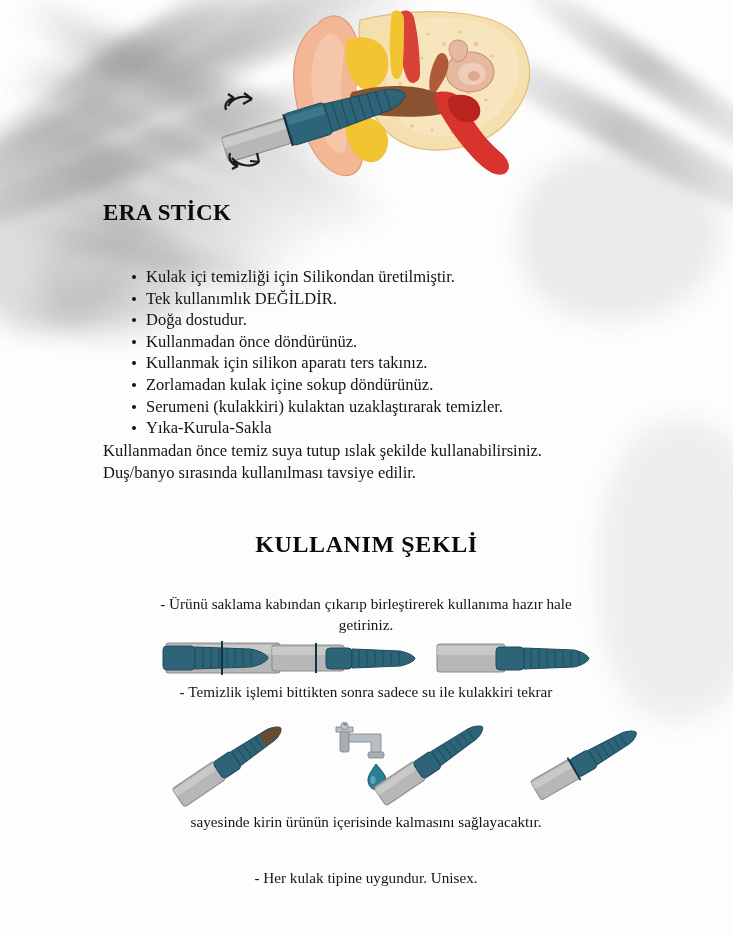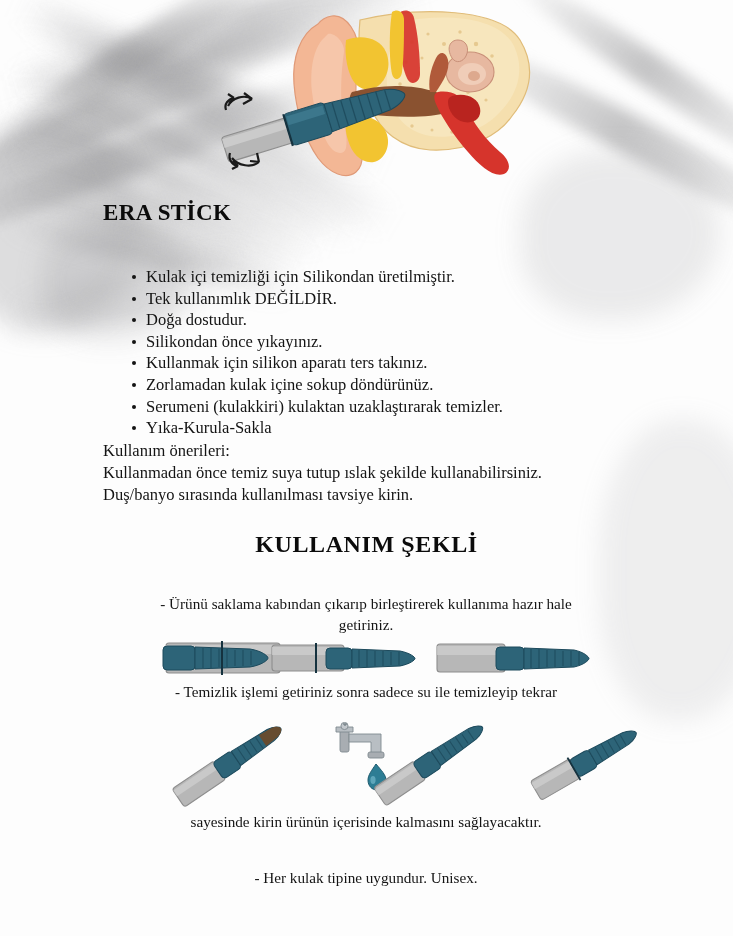--- a/index.html
+++ b/index.html
@@ -267,31 +267,30 @@
   </svg>
 
   <div class="content">
 
     <div class="product-title">ERA STİCK</div>
 
     <ul class="feature-list">
       <li>Kulak içi temizliği için Silikondan üretilmiştir.</li>
       <li>Tek kullanımlık DEĞİLDİR.</li>
       <li> Doğa dostudur.</li>
-      <li>Silikondan önce yıkayınız.</li>
+      <li>Kullanmadan önce döndürünüz.</li>
       <li>Kullanmak için silikon aparatı ters takınız.</li>
       <li>Zorlamadan kulak içine sokup döndürünüz.</li>
       <li>Serumeni (kulakkiri) kulaktan uzaklaştırarak temizler.</li>
       <li>Yıka-Kurula-Sakla</li>
     </ul>
 
     <div class="usage-notes">
-      <p>Kullanım önerileri:</p>
       <p>Kullanmadan önce temiz suya tutup ıslak şekilde kullanabilirsiniz.</p>
-      <p>Duş/banyo sırasında kullanılması tavsiye kirin.</p>
+      <p>Duş/banyo sırasında kullanılması tavsiye edilir.</p>
     </div>
 
     <div class="section-heading">KULLANIM ŞEKLİ</div>
 
     <div class="step-text step-1-text">
       <div>- Ürünü saklama kabından çıkarıp  birleştirerek kullanıma hazır hale</div>
       <div>getiriniz.</div>
     </div>
 
     <svg class="step-row row-assembly" viewBox="0 0 733 52">
@@ -340,21 +339,21 @@
           <line x1="547" y1="18" x2="547" y2="35"></line>
             <line x1="555" y1="18" x2="555" y2="35"></line>
           <line x1="563" y1="19" x2="563" y2="34"></line>
             <line x1="571" y1="19" x2="571" y2="34"></line>
           <line x1="579" y1="20" x2="579" y2="33"></line>
         </g>
       </g>
     </svg>
 
     <div class="step-text step-2-text">
-      <div>- Temizlik işlemi getiriniz sonra sadece su ile temizleyip tekrar</div>
+      <div>- Temizlik işlemi bittikten sonra sadece su ile kulakkiri tekrar</div>
     </div>
 
     <svg class="step-row row-rinse" viewBox="0 0 733 86">
 
       <g transform="rotate(-34 215 50)">
         <rect x="170" y="40" width="50" height="22" rx="3" fill="#b7b7b7" stroke="#8e8e8e" stroke-width="1.1"></rect>
         <rect x="170" y="42" width="50" height="7" fill="#d0d0d0" opacity="0.7"></rect>
         <rect x="218" y="41" width="22" height="20" rx="4" fill="#2d6478" stroke="#1d4a5c" stroke-width="1"></rect>
         <path d="M240 42 L282 44 C290 45 294 49 294 50.5 C294 52 290 56 282 57 L240 59 Z" fill="#2d6478" stroke="#1d4a5c" stroke-width="1"></path>
         <g stroke="#1d4a5c" stroke-width="1.1" opacity="0.8">

